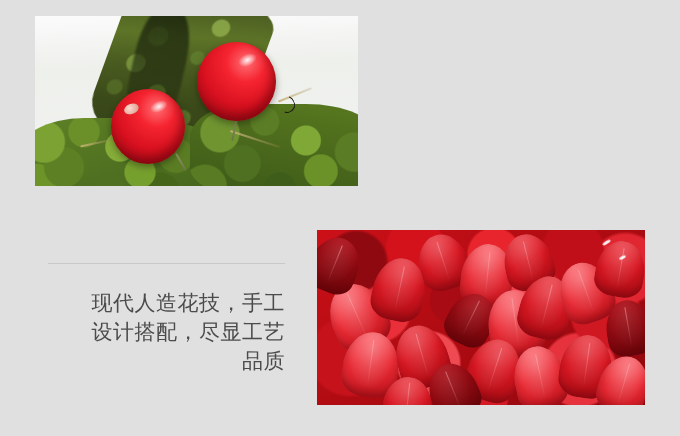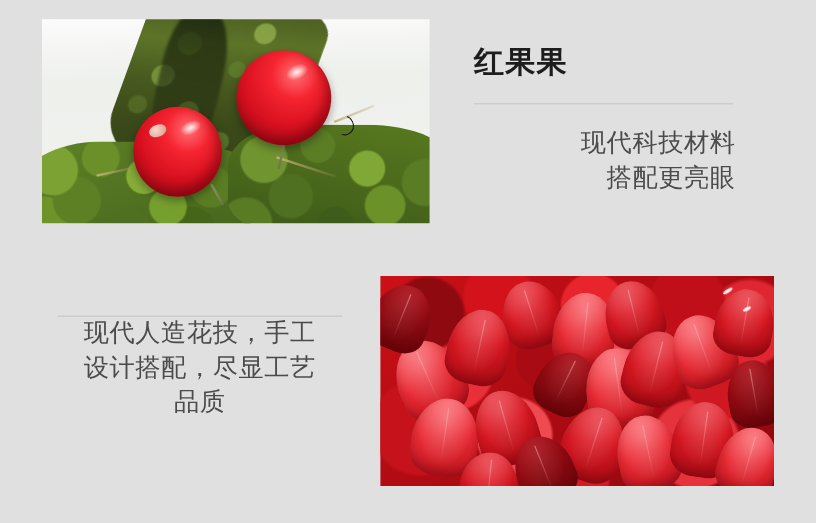--- a/index.html
+++ b/index.html
@@ -281,21 +281,21 @@
   
   #block-berries { left: 395px; top: 40px; width: 218px; }
   #block-berries .block-title { text-align: left; }
   #block-berries .rule { margin: 21px 0 0 0; width: 216px; }
   #block-berries .block-body { margin-top: 19px; text-align: right; }
 
   
   #block-craft { left: 48px; top: 242px; width: 237px; }
   #block-craft .block-title { text-align: right; }
   #block-craft .rule { margin: 21px 0 0 0; width: 237px; }
-  #block-craft .block-body { margin-top: 2px; text-align: center; font-family: Liberation Mono, monospace; }
+  #block-craft .block-body { margin-top: 25px; text-align: right; }
 </style>
 </head>
 <body>
 
 <div class="page">
 
   <div class="photo" id="photo-berries">
     <div class="moss-layer">
       <div class="branch-main"></div>
       <div class="branch-shadow"></div>
@@ -311,26 +311,20 @@
         <div class="spec"></div>
       </div>
       <div class="berry" id="berry-small">
         <div class="spec"></div>
       </div>
       <div class="berry-nub"></div>
       <div class="wire"></div>
     </div>
   </div>
 
-  <div class="text-block" id="block-berries">
-    <div class="block-title">红果果</div>
-    <hr class="rule">
-    <div class="block-body">现代科技材料
-搭配更亮眼</div>
-  </div>
 
   <div class="text-block" id="block-craft">
     <hr class="rule">
     <div class="block-body">现代人造花技，手工
 设计搭配，尽显工艺
 品质</div>
   </div>
 
   <div class="photo" id="photo-flowers">
     <div class="petal lt" style="left:4%;  top:30%; width:17%; height:38%; transform:rotate(-24deg);"></div>

